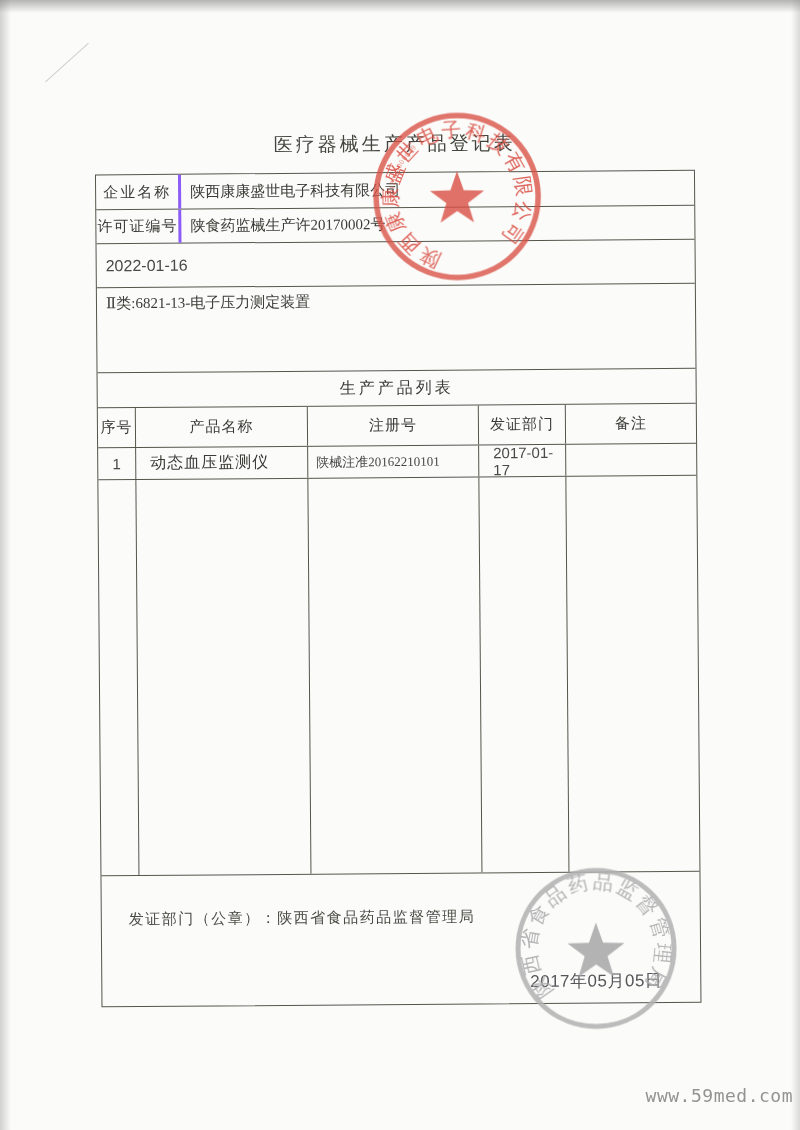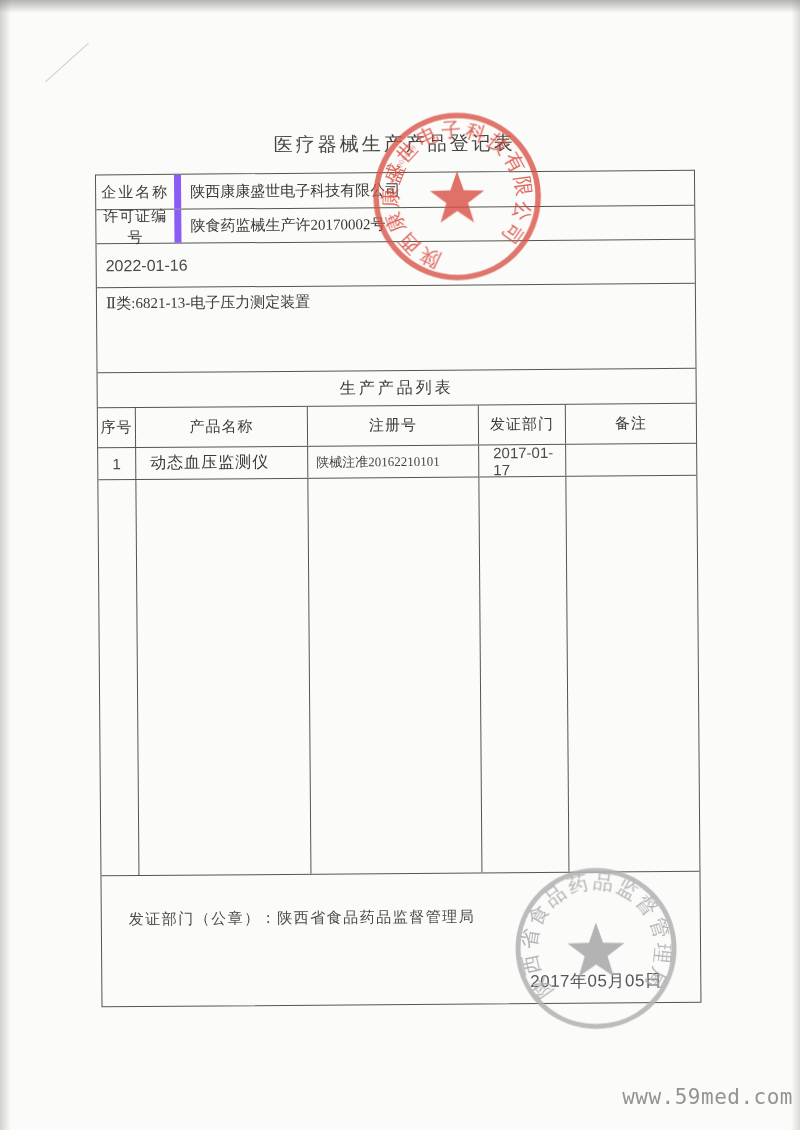--- a/index.html
+++ b/index.html
@@ -28,21 +28,21 @@
     text-align:center; font-size:19px; letter-spacing:3px; color:#45453f;
   }
 
   .tbl {
     position:absolute; left:98px; top:172px; width:600px;
     border:1px solid #55554c;
   }
   .row { display:flex; border-bottom:1px solid #55554c; }
   .row:last-child { border-bottom:none; }
   .lbl {
-    width:85px; border-right:7px solid #8b5cf6;
+    width:85px; border-right:3px solid #8b5cf6;
     display:flex; flex-direction:column; align-items:center; justify-content:center;
     text-align:center; font-size:15px; letter-spacing:2px; line-height:1.35;
   }
   .val {
     flex:1; display:flex; align-items:center;
     padding-left:9px; font-size:15px;
   }
   .val.num { font-family:"Liberation Sans","DejaVu Sans",sans-serif; font-size:16px; color:#4a4a46; }
   .val.top { align-items:flex-start; padding-top:6px; }
   .h35{height:35px} .h34{height:34px} .h44{height:44px} .h85{height:85px}
@@ -71,21 +71,21 @@
     font-size:17px; color:#55555a; letter-spacing:.5px; }
 
   .stamp { position:absolute; filter:blur(.3px); }
   .stamp-red { left:362px; top:99px; width:196px; height:196px; z-index:4; }
   .stamp-gray { left:498px; top:855px; width:190px; height:190px; z-index:4; }
   .stamp text { font-family:"Liberation Serif","DejaVu Serif",serif; }
 
   .watermark {
     position:absolute; right:7px; top:1085px;
     font-family:"DejaVu Sans Mono","Liberation Mono",monospace;
-    font-size:21px; letter-spacing:.5px; color:#939390; z-index:6;
+    font-size:18px; letter-spacing:.5px; color:#939390; z-index:6;
   }
 </style>
 </head>
 <body>
 
 <div class="page">
   <div class="edge-top"></div>
   <div class="edge-left"></div>
   <div class="edge-right"></div>
   <div class="crease"></div>

